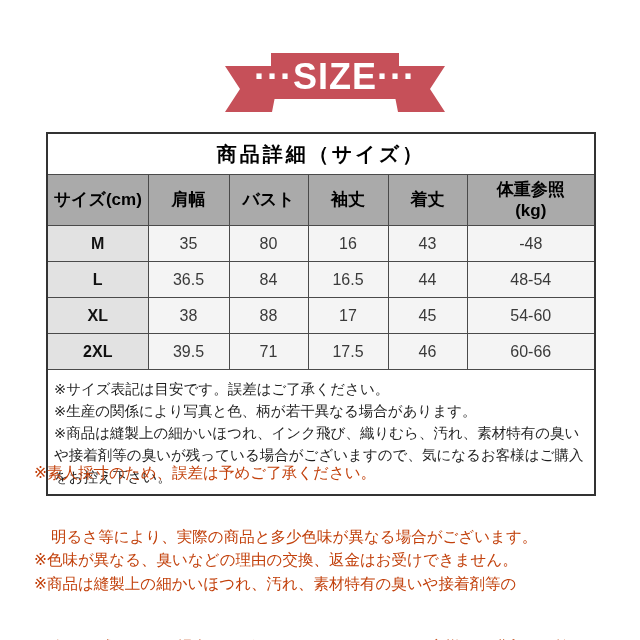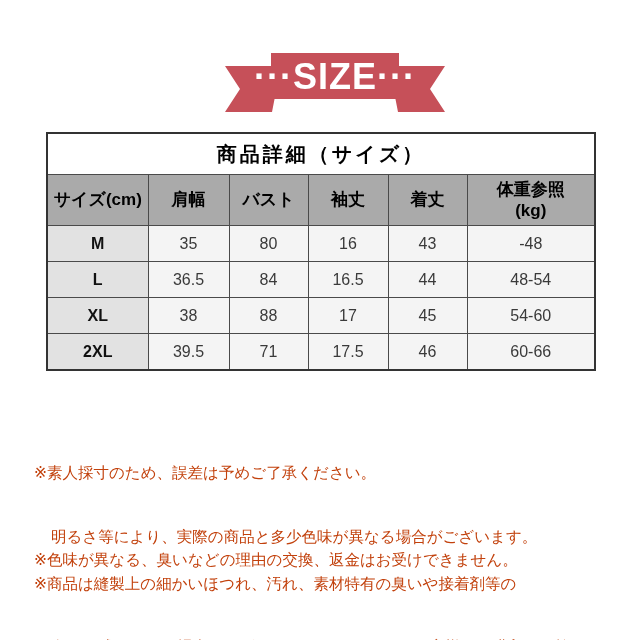--- a/index.html
+++ b/index.html
@@ -118,20 +118,27 @@
       <td class="data-cell">54-60</td>
     </tr>
     <tr>
       <td class="size-cell">2XL</td>
       <td class="data-cell">39.5</td>
       <td class="data-cell">71</td>
       <td class="data-cell">17.5</td>
       <td class="data-cell">46</td>
       <td class="data-cell">60-66</td>
     </tr>
+    <tr>
+      <td class="notes-cell" colspan="6">
+        <p class="tnote">※サイズ表記は目安です。誤差はご了承ください。</p>
+        <p class="tnote">※生産の関係により写真と色、柄が若干異なる場合があります。</p>
+        <p class="tnote">※商品は縫製上の細かいほつれ、インク飛び、織りむら、汚れ、素材特有の臭いや接着剤等の臭いが残っている場合がございますので、気になるお客様はご購入をお控え下さい。</p>
+      </td>
+    </tr>
   </tbody>
     </table>
 
   <div class="bottom-notes">
     <div class="bnote">※素人採寸のため、誤差は予めご了承ください。</div>
     <div class="bnote indent">明るさ等により、実際の商品と多少色味が異なる場合がございます。</div>
     <div class="bnote">※色味が異なる、臭いなどの理由の交換、返金はお受けできません。</div>
     <div class="bnote">※商品は縫製上の細かいほつれ、汚れ、素材特有の臭いや接着剤等の</div>
     <div class="bnote indent">臭いが残っている場合がございますので、気になるお客様はご購入をお控え下さい。</div>
   </div>

